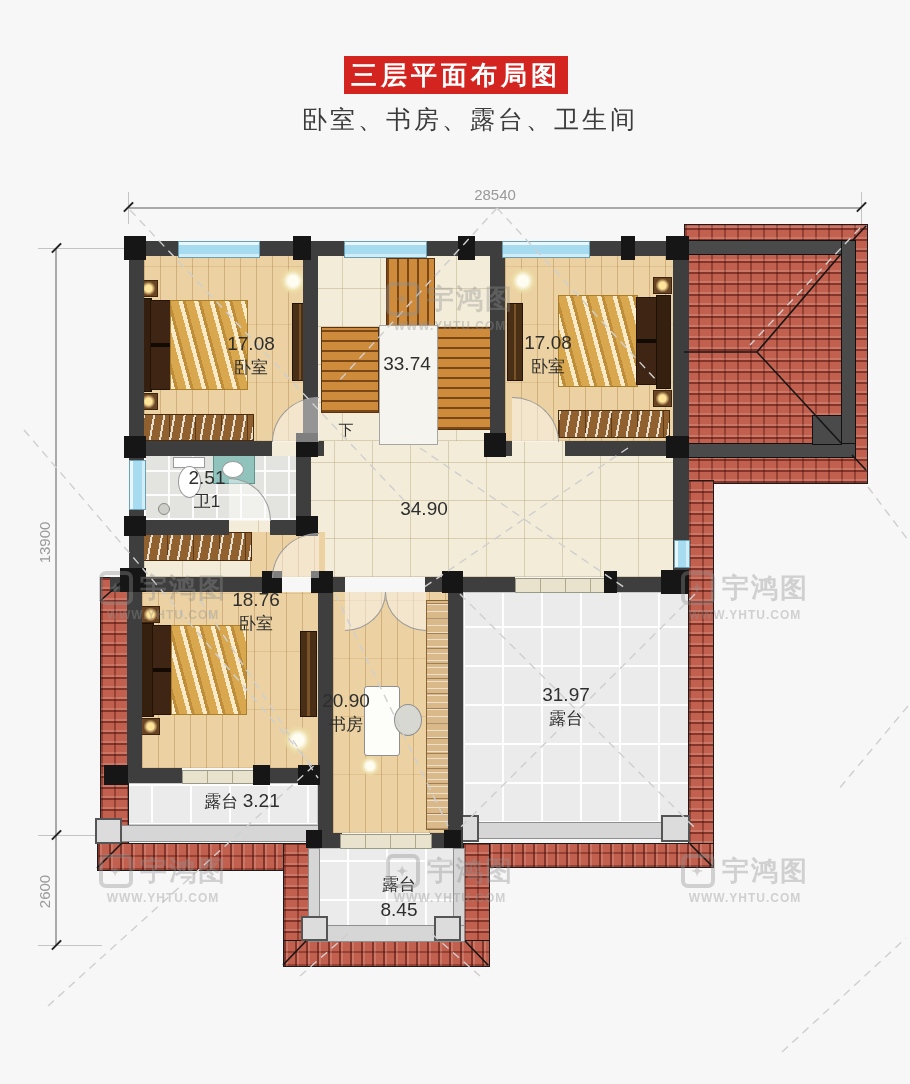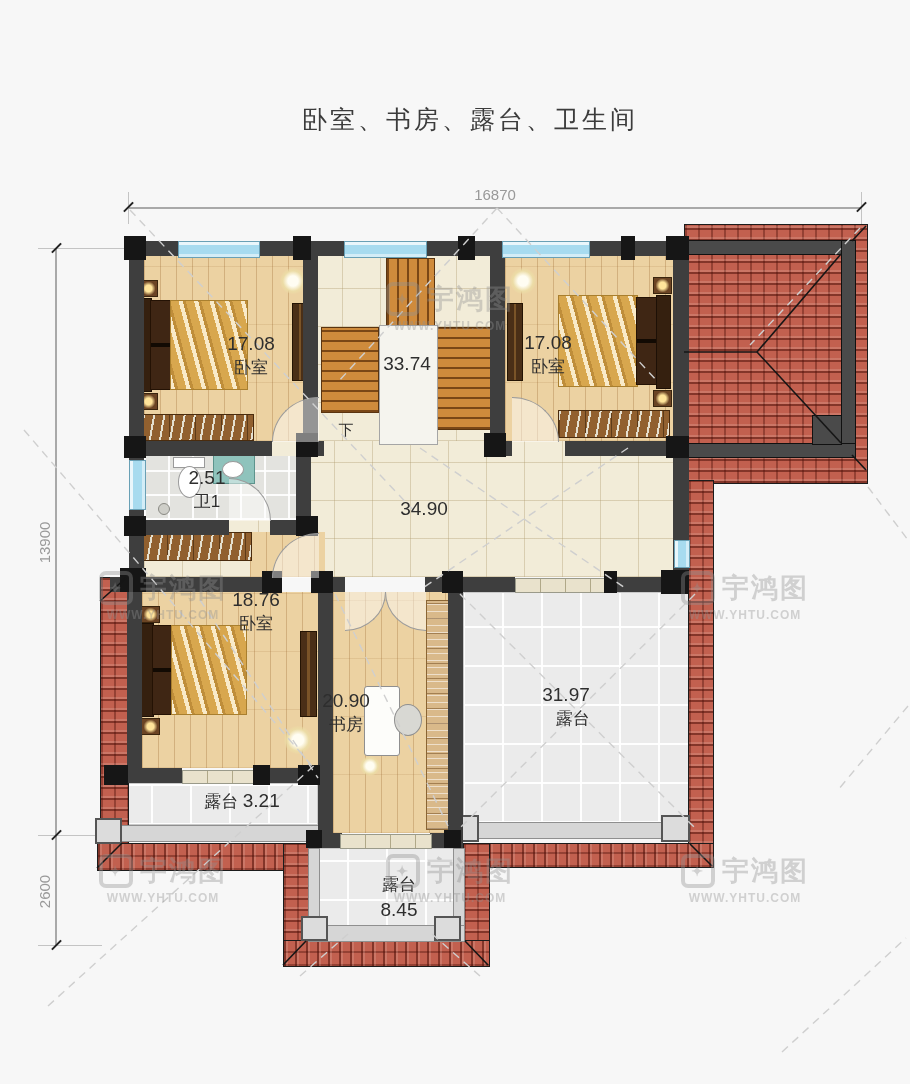--- a/index.html
+++ b/index.html
@@ -81,28 +81,31 @@
   .wm-row{display:flex;align-items:center;gap:7px;font-weight:bold;font-size:27px;letter-spacing:2px;}
   .wm-logo{width:26px;height:26px;border:4px solid rgba(145,145,145,.38);border-radius:7px;display:flex;align-items:center;justify-content:center;font-size:14px;}
   .wm-url{font-size:12px;font-weight:bold;letter-spacing:1px;margin-top:2px;}
   svg.ov{position:absolute;left:0;top:0;pointer-events:none;}
 </style>
 </head>
 <body>
 
 <div id="stage">
 
+  <div class="a banner" style="left:344px;top:56px;width:224px;height:38px;">
+    <span>三层平面布局图</span>
+  </div>
   <div class="a subtitle" style="left:15px;top:103px;">卧室、书房、露台、卫生间</div>
 
   <div class="a dimline" style="left:128px;top:207px;width:734px;height:2px;"></div>
   <div class="a extline" style="left:128px;top:192px;width:1px;height:32px;"></div>
   <div class="a extline" style="left:861px;top:192px;width:1px;height:32px;"></div>
   <div class="a tick" style="left:122px;top:206px;"></div>
   <div class="a tick" style="left:855px;top:206px;"></div>
-  <div class="a dimtxt" style="left:455px;top:186px;width:80px;">16870</div>
+  <div class="a dimtxt" style="left:455px;top:186px;width:80px;">28540</div>
 
   <div class="a dimline" style="left:55px;top:248px;width:2px;height:697px;"></div>
   <div class="a extline" style="left:38px;top:248px;width:92px;height:1px;"></div>
   <div class="a extline" style="left:38px;top:835px;width:64px;height:1px;"></div>
   <div class="a extline" style="left:38px;top:945px;width:64px;height:1px;"></div>
   <div class="a tick" style="left:50px;top:247px;"></div>
   <div class="a tick" style="left:50px;top:834px;"></div>
   <div class="a tick" style="left:50px;top:944px;"></div>
   <div class="a dimtxt vtxt" style="left:14px;top:534px;width:60px;">13900</div>
   <div class="a dimtxt vtxt" style="left:14px;top:883px;width:60px;">2600</div>
@@ -308,21 +311,21 @@
     <div class="num">34.90</div>
   </div>
   <div class="a lbl" style="left:256px;top:611px;">
     <div class="num">18.76</div>
     <div class="cjk">卧室</div>
   </div>
   <div class="a lbl" style="left:346px;top:712px;">
     <div class="num">20.90</div>
     <div class="cjk">书房</div>
   </div>
-  <div class="a lbl" style="left:566px;top:706px;text-align:right;">
+  <div class="a lbl" style="left:566px;top:706px;">
     <div class="num">31.97</div>
     <div class="cjk">露台</div>
   </div>
   <div class="a lbl" style="left:242px;top:801px;">
     <div><span class="cjk">露台</span>
     <span class="num">3.21</span></div>
   </div>
   <div class="a lbl" style="left:399px;top:898px;">
     <div class="cjk">露台</div>
     <div class="num">8.45</div>

